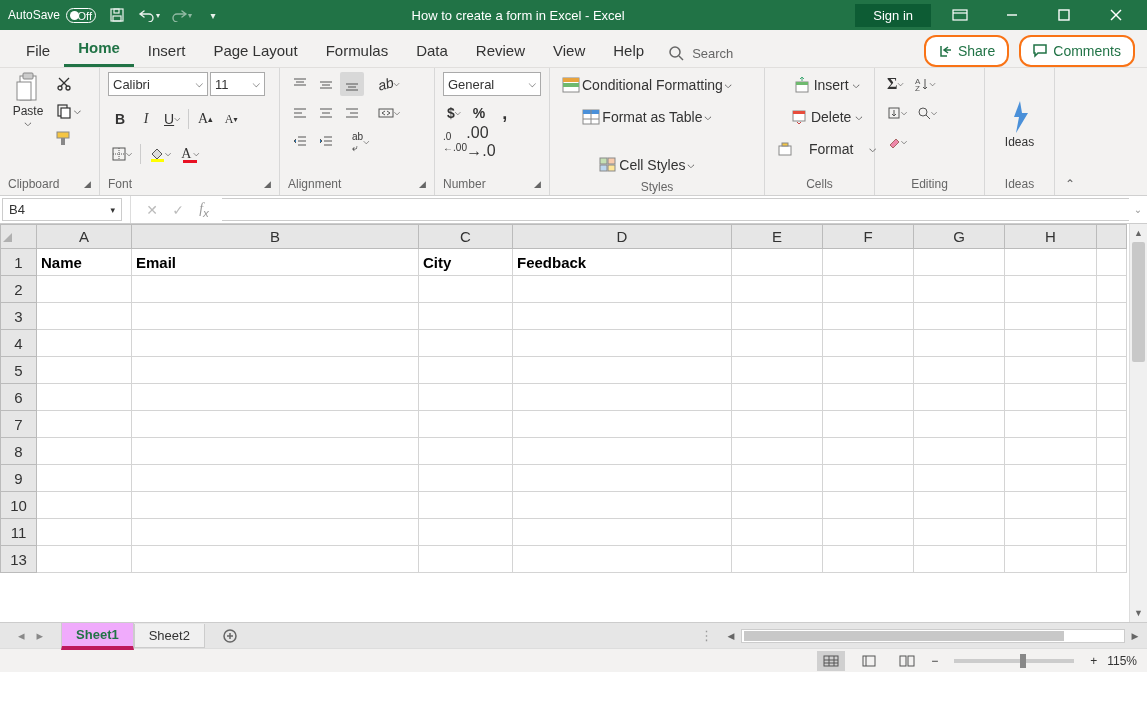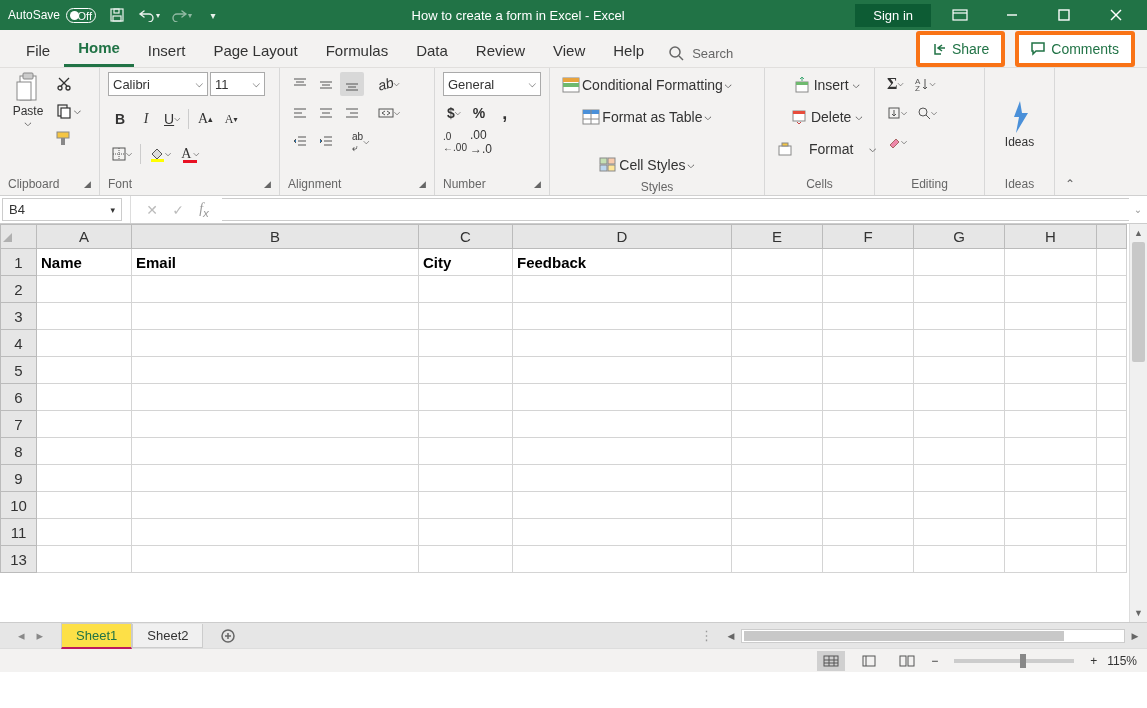--- a/index.html
+++ b/index.html
@@ -17,21 +17,21 @@
 .qat-icon { width: 22px; height: 22px; display: flex; align-items: center; justify-content: center; opacity: 0.9; cursor: pointer; }
 .signin-btn { background: #0d5c34; padding: 4px 18px; font-size: 13px; cursor: pointer; }
 .win-btn { width: 46px; height: 30px; display: flex; align-items: center; justify-content: center; cursor: pointer; }
 
 
 .menutabs { background: #f3f2f1; height: 38px; display: flex; align-items: flex-end; padding: 0 12px; border-bottom: 1px solid #e1dfdd; }
 .menutab { padding: 8px 14px; font-size: 15px; cursor: pointer; color: #333; }
 .menutab.active { font-weight: 600; color: #217346; border-bottom: 3px solid #217346; }
 .menutabs .spacer { flex: 1; }
 .search-box { display: flex; align-items: center; gap: 8px; padding: 6px 10px; color: #666; }
-.btn-share, .btn-comments { background: #fff; border: 4px solid #f97316; border-radius: 3px; padding: 6px 12px; font-size: 14px; display: flex; align-items: center; gap: 6px; cursor: pointer; color: #217346; margin-left: 10px; }
+.btn-share, .btn-comments { background: #fff; border: 2px solid #f97316; border-radius: 12px; padding: 6px 12px; font-size: 14px; display: flex; align-items: center; gap: 6px; cursor: pointer; color: #217346; margin-left: 10px; }
 
 
 .ribbon { background: #f3f2f1; height: 128px; display: flex; border-bottom: 1px solid #d0d0d0; }
 .rgroup { border-right: 1px solid #d8d8d8; padding: 4px 8px 2px; display: flex; flex-direction: column; }
 .rgroup-body { flex: 1; display: flex; gap: 4px; }
 .rgroup-label { font-size: 12px; color: #666; text-align: center; padding: 2px 0; display:flex; align-items:center; justify-content:center; gap:4px;}
 .rcol { display: flex; flex-direction: column; gap: 3px; justify-content: flex-start; }
 .rrow { display: flex; gap: 2px; align-items: center; }
 .ricon { width: 24px; height: 24px; display: flex; align-items: center; justify-content: center; cursor: pointer; border-radius: 2px; font-size: 14px; }
 .ricon.wide { width: auto; padding: 0 4px; }
@@ -62,21 +62,21 @@
 .col-A{width:95px;} .col-B{width:287px;} .col-C{width:94px;} .col-D{width:219px;} .col-E{width:91px;} .col-F{width:91px;} .col-G{width:91px;} .col-H{width:92px;} .col-I{width:30px;}
 .vscroll{width:18px;background:#f0f0f0;border-left:1px solid #ddd;display:flex;flex-direction:column;}
 .vscroll .arrow{height:18px;display:flex;align-items:center;justify-content:center;font-size:9px;color:#666;}
 .vscroll .track{flex:1;position:relative;}
 .vscroll .thumb{position:absolute;top:0;left:2px;right:2px;height:120px;background:#c8c8c8;border-radius:2px;}
 
 
 .sheettabs { height: 26px; background: #e6e6e6; display: flex; align-items: center; border-top: 1px solid #ccc; }
 .sheet-nav { display: flex; gap: 12px; padding: 0 18px; color: #888; }
 .sheet-tab { padding: 4px 14px; background: #f0f0f0; font-size: 13px; cursor: pointer; border:1px solid #ccc; border-top:none;}
-.sheet-tab.active { background: #fde047; color: #217346; font-weight: 400; border-bottom:2px solid #be185d; border-top:1px solid #ccc;}
+.sheet-tab.active { background: #f0abfc; color: #217346; font-weight: 700; border-bottom:4px solid #be185d; border-top:1px solid #ccc;}
 .sheet-add { width: 26px; height: 26px; display: flex; align-items: center; justify-content: center; color: #666; cursor: pointer; margin-left:12px;}
 .sheettabs .hsroll{flex:1;display:flex;align-items:center;margin:0 4px;gap:2px;}
 .hsroll .arrow{width:16px;text-align:center;font-size:9px;color:#666;}
 .hsroll .track{flex:1;height:14px;background:#fff;border:1px solid #ccc;position:relative;}
 .hsroll .thumb{position:absolute;left:2px;top:1px;bottom:1px;width:320px;background:#c8c8c8;}
 .splitter{color:#999;padding:0 6px;}
 
 
 .statusbar { height: 24px; background: #f3f2f1; display: flex; align-items: center; justify-content: flex-end; padding: 0 10px; gap: 10px; font-size: 12px; border-top:1px solid #ddd;}
 .view-btn { width: 28px; height: 20px; display: flex; align-items: center; justify-content: center; cursor: pointer; }
@@ -393,21 +393,21 @@
             </div>
         <div class="ricon">
               <b style="font-size:18px;">,</b>
             </div>
       </div>
       <div class="rrow">
         <div class="ricon">
               <span style="font-size:10px;">.0<br>←.00</span>
             </div>
         <div class="ricon">
-              <span style="font-size:12px;">.00<br>→.0</span>
+              <span style="font-size:16px;">.00<br>→.0</span>
             </div>
       </div>
     </div>
       </div>
     <div class="rgroup-label">
         <span>Number</span>
         <span class="dlg-launcher">◢</span>
       </div>
   </div>
 

